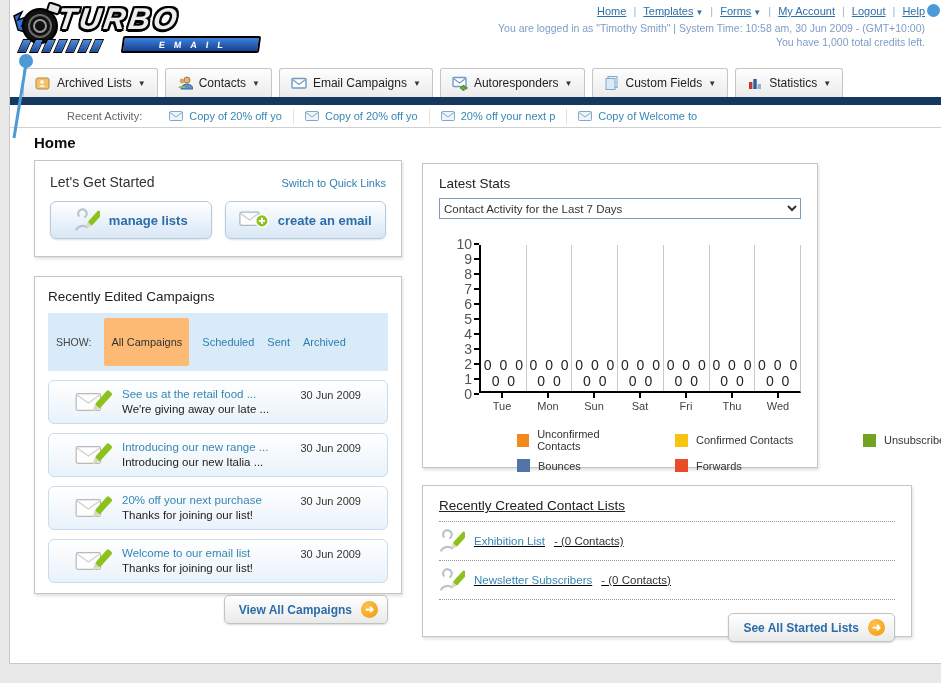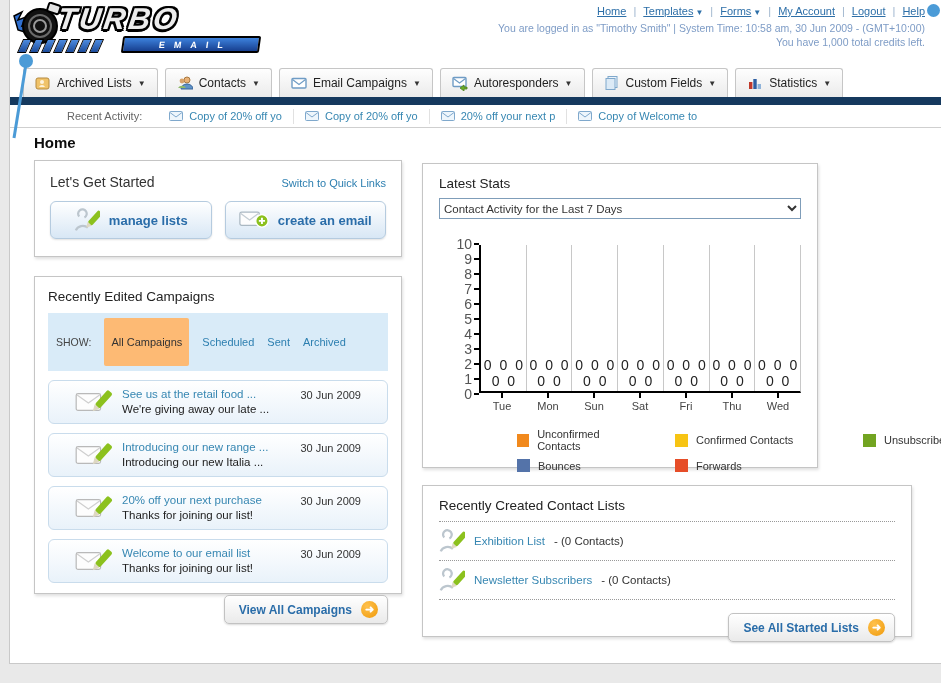--- a/index.html
+++ b/index.html
@@ -119,21 +119,21 @@
   .cgroup:last-child { border-right: none; }
   .gvals { position: absolute; bottom: 2px; width: 100%; text-align: center; font-size: 14px; color: #222; word-spacing: 4px; }
   .xlabels { display: flex; margin-top: 0; }
   .xcell { flex: 1; text-align: center; font-size: 11px; color: #444; }
   .xcell .tick { width: 2px; height: 5px; background: #000; margin: 0 auto 2px; }
   .legend { margin-top: 16px; padding-left: 42px; display: grid; grid-template-columns: 158px 188px auto; row-gap: 7px; }
   .litem { display: flex; align-items: center; gap: 8px; font-size: 11px; color: #333; padding-left: 36px; }
   .chip { width: 13px; height: 13px; display: inline-block; }
   
   .panel-lists { left: 412px; top: 357px; width: 490px; height: 152px; padding: 12px 16px; }
-  .dotted { border-bottom: 1px dotted #999; }
+  .dotted { border-bottom: 1px dotted #999; text-decoration: underline; }
   .cl-title { font-size: 13.5px; color: #222; padding-bottom: 8px; }
   .cl-item { display: flex; align-items: center; gap: 9px; padding: 6px 0; font-size: 11.5px; cursor: pointer; }
   .cl-link { color: #3787b2; }
   .cl-suffix { color: #333; }
   .cl-footer { text-align: right; margin-top: 13px; }
 </style>
 </head>
 <body>
 
 <div class="content">

